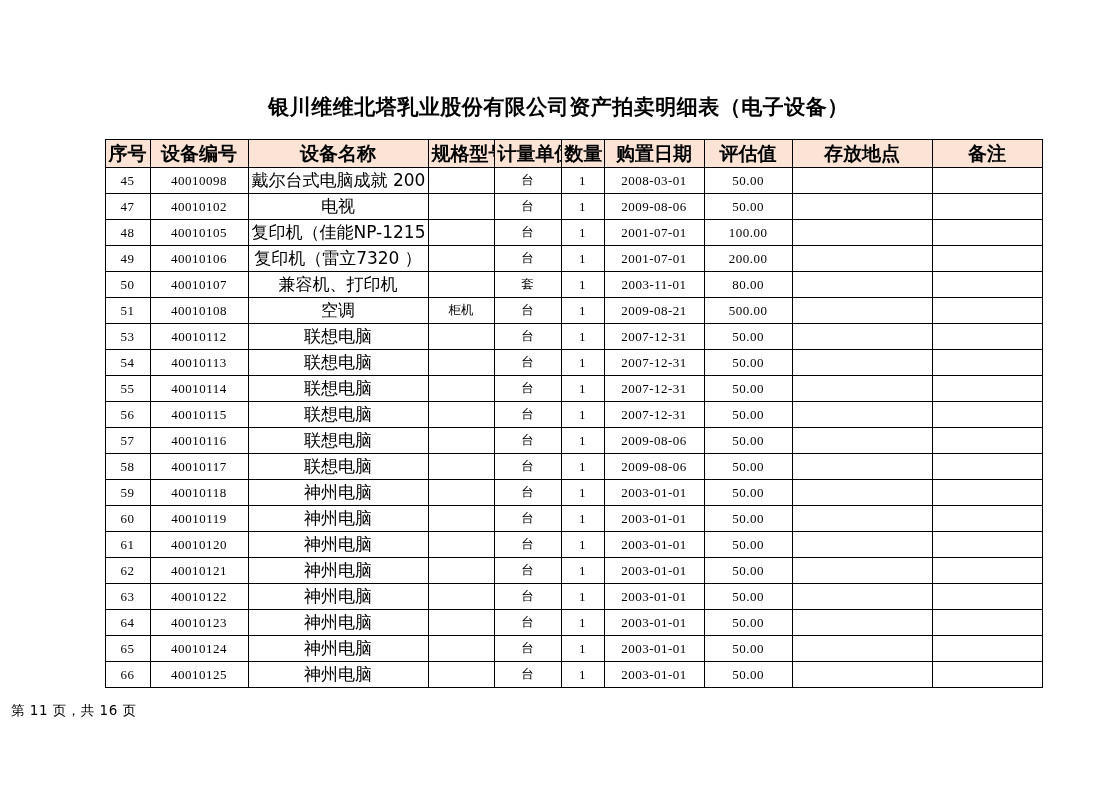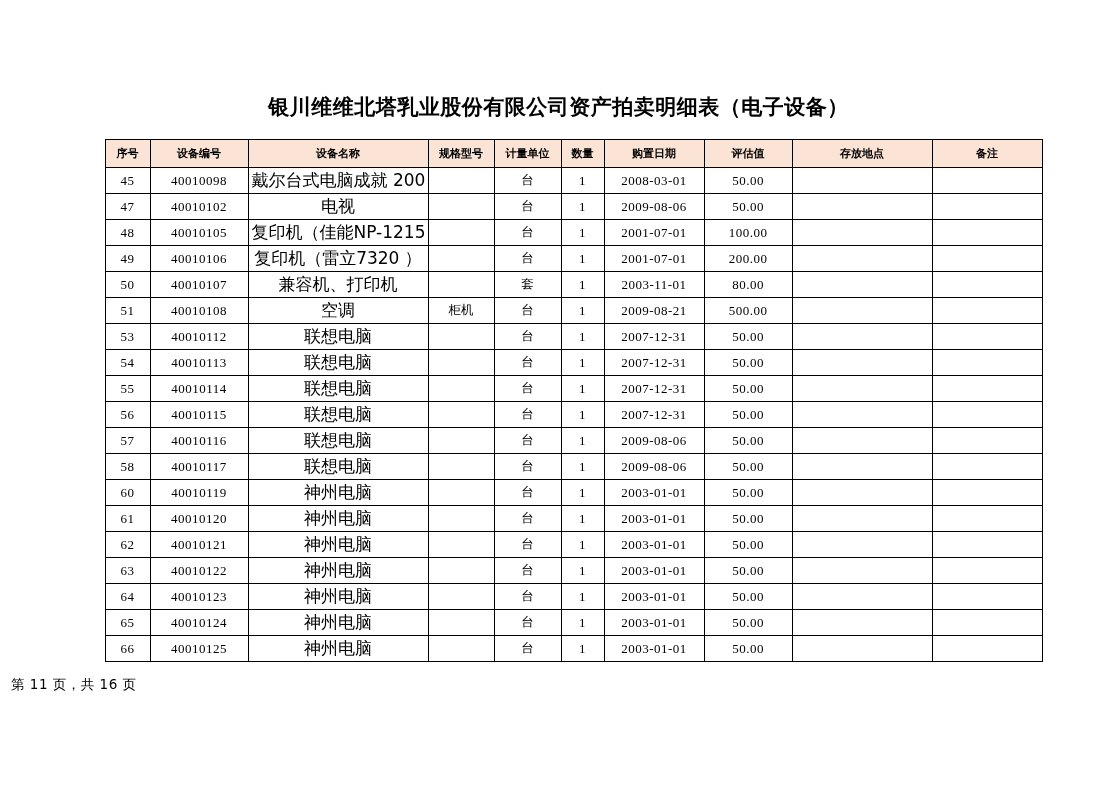--- a/index.html
+++ b/index.html
@@ -47,21 +47,21 @@
     padding: 0 3px;
     text-align: center;
     vertical-align: middle;
     font-weight: normal;
     overflow: hidden;
     white-space: nowrap;
   }
   table.asset thead th {
     background: #fbe4d5;
     font-weight: bold;
-    font-size: 11px;
+    font-size: 19px;
     height: 27px;
     font-family: "DejaVu Sans", "Liberation Sans", sans-serif;
   }
   
   col.c-idx     { width: 45px; }
   col.c-code    { width: 98px; }
   col.c-name    { width: 180px; }
   col.c-spec    { width: 66px; }
   col.c-unit    { width: 67px; }
   col.c-qty     { width: 43px; }
@@ -268,20 +268,32 @@
             <td class="name">联想电脑</td>
             <td class="spec"></td>
             <td class="unit">台</td>
             <td class="num">1</td>
             <td class="date">2009-08-06</td>
             <td class="value">50.00</td>
             <td class="place"></td>
             <td class="remark"></td>
           </tr>
           <tr>
+            <td class="idx">59</td>
+            <td class="code">40010118</td>
+            <td class="name">神州电脑</td>
+            <td class="spec"></td>
+            <td class="unit">台</td>
+            <td class="num">1</td>
+            <td class="date">2003-01-01</td>
+            <td class="value">50.00</td>
+            <td class="place"></td>
+            <td class="remark"></td>
+          </tr>
+          <tr>
             <td class="idx">60</td>
             <td class="code">40010119</td>
             <td class="name">神州电脑</td>
             <td class="spec"></td>
             <td class="unit">台</td>
             <td class="num">1</td>
             <td class="date">2003-01-01</td>
             <td class="value">50.00</td>
             <td class="place"></td>
             <td class="remark"></td>

